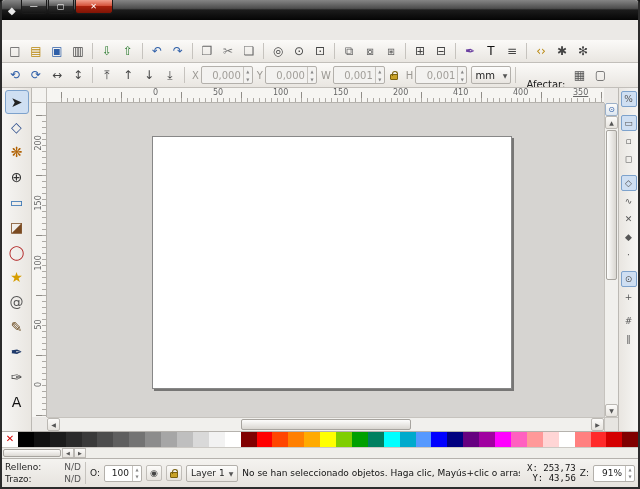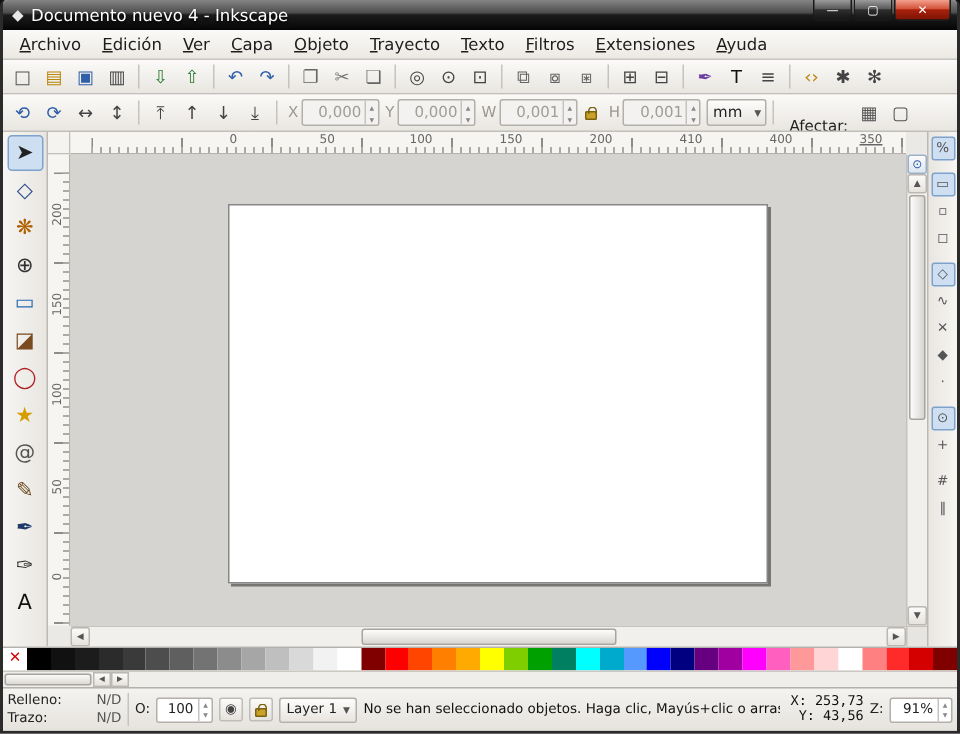--- a/index.html
+++ b/index.html
@@ -149,40 +149,27 @@
     min-width: 52px; flex: none; }
   .xy-row { white-space: nowrap; }
 </style>
 </head>
 <body>
 
 <div class="window">
 
   <div class="titlebar">
     <span class="app-icon">◆</span>
-    <span class="title-text">Documento nuevo 4 - Inkscape</span>
     <div class="win-controls">
       <div class="win-btn">—</div>
       <div class="win-btn">▢</div>
       <div class="win-btn close">✕</div>
     </div>
   </div>
 
-  <div class="menubar">
-      <div class="menu-item">Archivo</div>
-      <div class="menu-item">Edición</div>
-      <div class="menu-item">Ver</div>
-      <div class="menu-item">Capa</div>
-      <div class="menu-item">Objeto</div>
-      <div class="menu-item">Trayecto</div>
-      <div class="menu-item">Texto</div>
-      <div class="menu-item">Filtros</div>
-      <div class="menu-item">Extensiones</div>
-      <div class="menu-item">Ayuda</div>
-    </div>
 
   <div class="toolbar t1">
       <div class="tb-btn">
         <span style="color: rgb(85, 85, 85);">□</span>
       </div>
       <div class="tb-btn">
         <span style="color: rgb(184, 134, 11);">▤</span>
       </div>
       <div class="tb-btn">
         <span style="color: rgb(47, 95, 168);">▣</span>

